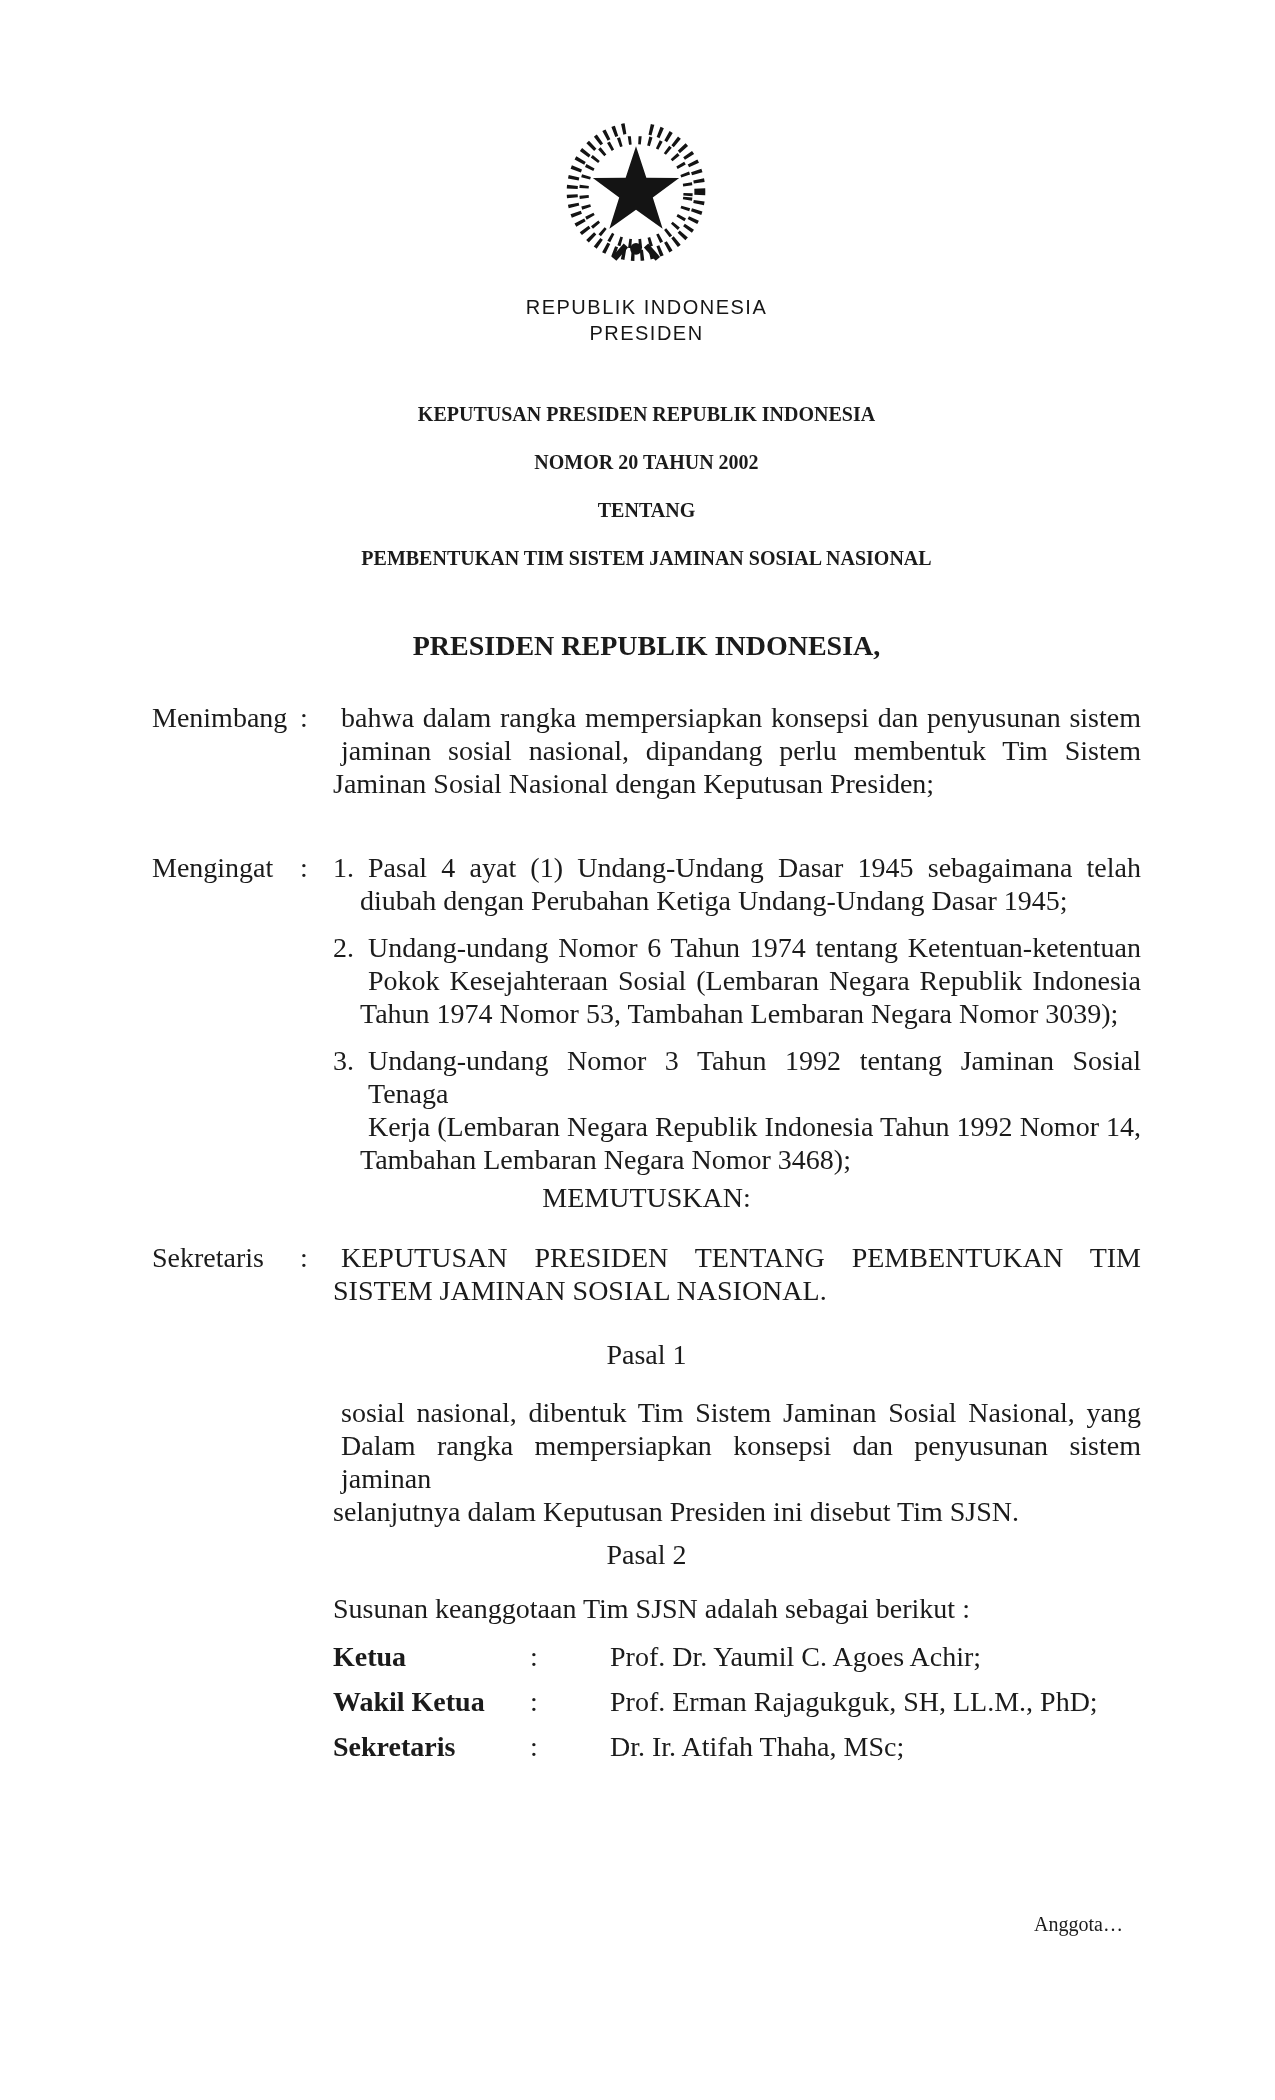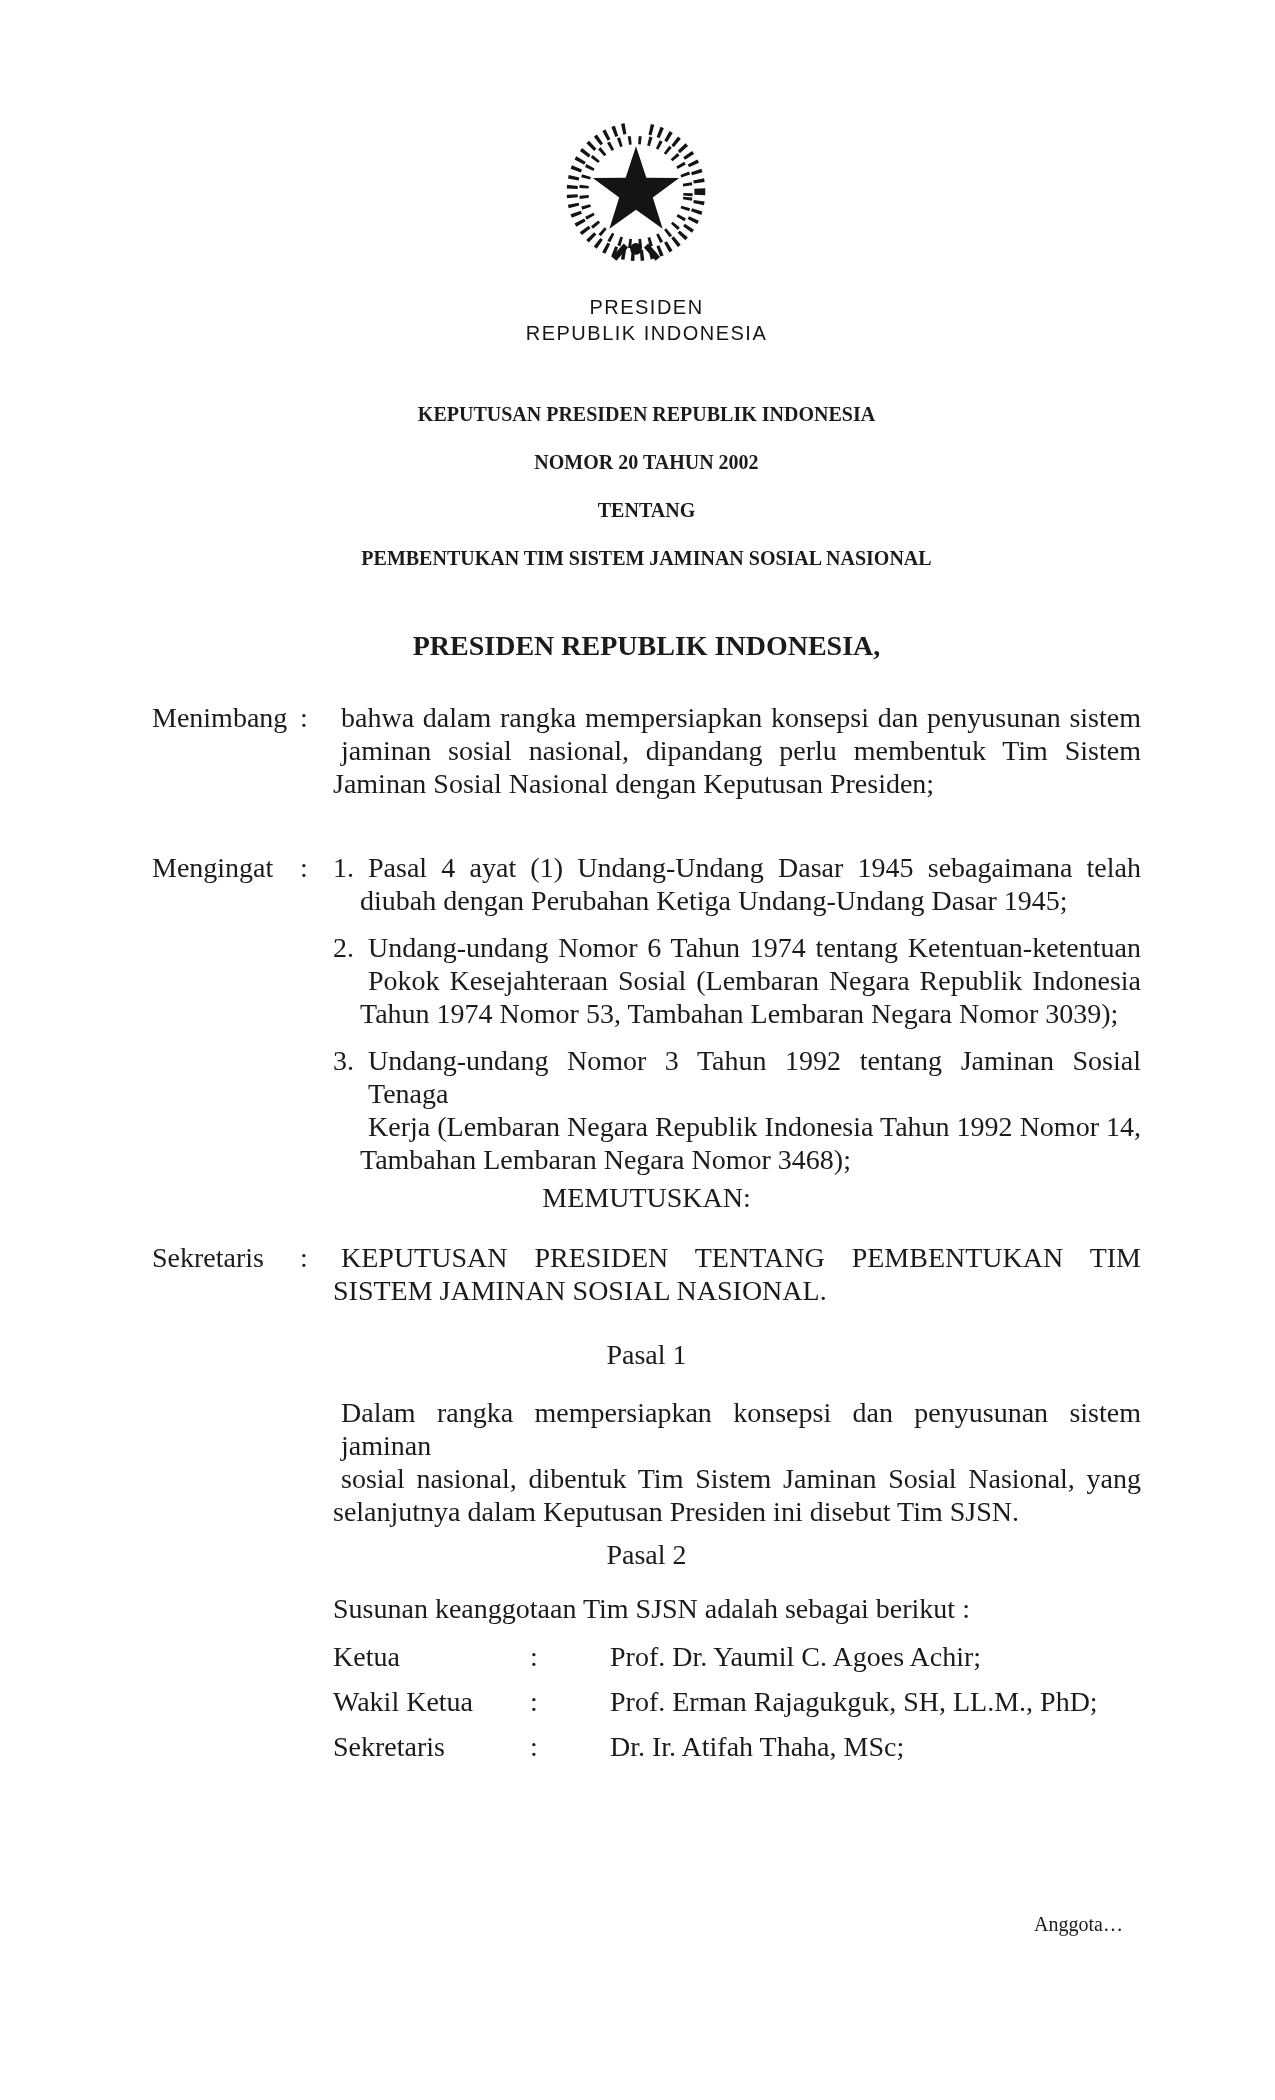--- a/index.html
+++ b/index.html
@@ -31,21 +31,21 @@
   .ilines{flex:1 1 auto;min-width:0;}
   .memutuskan{top:1181px;text-align:center;font-size:28px;line-height:33px;}
   .menetapkan{top:1241px;}
   .pasal-h{text-align:center;font-size:28px;line-height:33px;}
   .pasal1-h{top:1338px;}
   .pasal1-p{left:333px;width:808px;top:1396px;}
   .pasal2-h{top:1538px;}
   .pasal2-intro{left:333px;width:808px;top:1592px;}
   .members{left:333px;width:808px;top:1634px;}
   .mrow{display:flex;line-height:45px;font-size:28px;}
-  .mrole{width:197px;flex:0 0 197px;}
+  .mrole{width:197px;flex:0 0 197px;font-weight:bold;}
   .mcolon{width:80px;flex:0 0 80px;}
   .mname{flex:1 1 auto;}
   .catchword{top:1908px;right:152px;font-size:20px;line-height:33px;text-align:right;}
 </style>
 </head>
 <body>
 
 <svg class="abs seal" viewBox="0 0 200 200" aria-hidden="true">
   <g fill="none" stroke="#141414">
     <circle cx="100" cy="102" r="76" stroke-width="13" stroke-dasharray="4 7"></circle>
@@ -54,22 +54,22 @@
   <rect x="89" y="12" width="22" height="24" fill="#ffffff"></rect>
   <polygon fill="#141414" points="100,48 112.3,85.5 151.4,85.8 120,109 131.7,146.2 100,123.5 68.3,146.2 80,109 48.6,85.8 87.7,85.5"></polygon>
   <g stroke="#141414" stroke-width="7" fill="none">
     <path d="M88 166 L74 182"></path>
     <path d="M112 166 L126 182"></path>
   </g>
   <circle cx="100" cy="170" r="7" fill="#141414"></circle>
 </svg>
 
 <div class="abs ccol institution">
+  <div>REPUBLIK INDONESIA</div>
   <div>PRESIDEN</div>
-  <div>REPUBLIK INDONESIA</div>
 </div>
 
 <div class="abs ccol title-block">
   <div class="tline">KEPUTUSAN PRESIDEN REPUBLIK INDONESIA</div>
   <div class="tline">NOMOR 20 TAHUN 2002</div>
   <div class="tline">TENTANG</div>
   <div class="tline">PEMBENTUKAN TIM SISTEM JAMINAN SOSIAL NASIONAL</div>
 </div>
 
 <div class="abs ccol opening">PRESIDEN REPUBLIK INDONESIA,</div>
@@ -120,22 +120,22 @@
   <div class="lbl">Sekretaris</div>
   <div class="col">:</div>
   <div class="cnt">
     <div class="jline">KEPUTUSAN PRESIDEN TENTANG PEMBENTUKAN TIM</div>
     <div class="lline">SISTEM JAMINAN SOSIAL NASIONAL.</div>
   </div>
 </div>
 
 <div class="abs ccol pasal-h pasal1-h">Pasal 1</div>
 <div class="abs bodytext pasal1-p">
+  <div class="jline">sosial nasional, dibentuk Tim Sistem Jaminan Sosial Nasional, yang</div>
   <div class="jline">Dalam rangka mempersiapkan konsepsi dan penyusunan sistem jaminan</div>
-  <div class="jline">sosial nasional, dibentuk Tim Sistem Jaminan Sosial Nasional, yang</div>
   <div class="lline">selanjutnya dalam Keputusan Presiden ini disebut Tim SJSN.</div>
 </div>
 
 <div class="abs ccol pasal-h pasal2-h">Pasal 2</div>
 <div class="abs bodytext pasal2-intro">Susunan keanggotaan Tim SJSN adalah sebagai berikut :</div>
 
 <div class="abs members">
   <div class="mrow">
     <div class="mrole">Ketua</div>
     <div class="mcolon">:</div>

